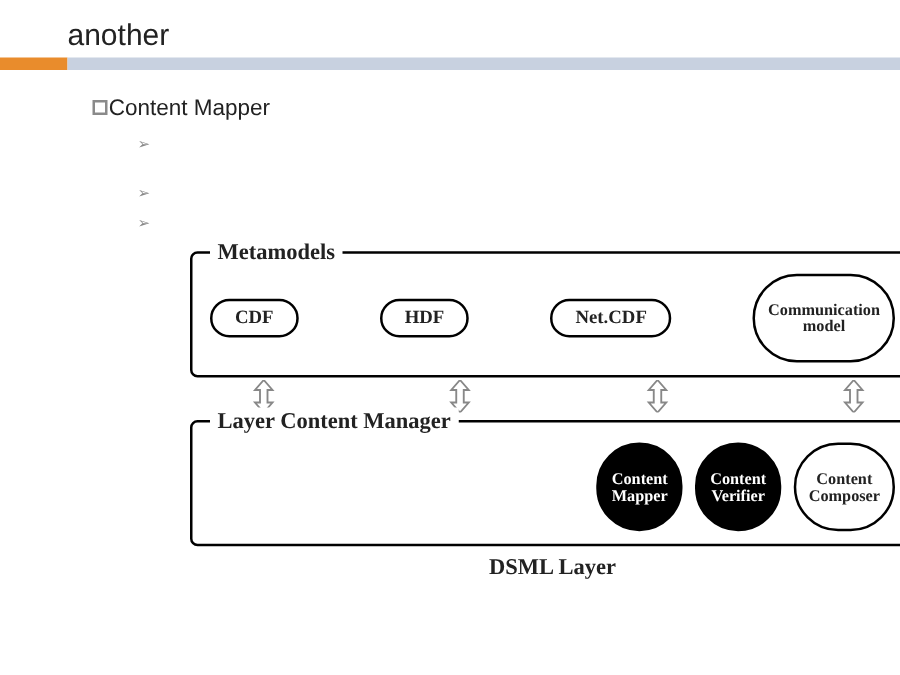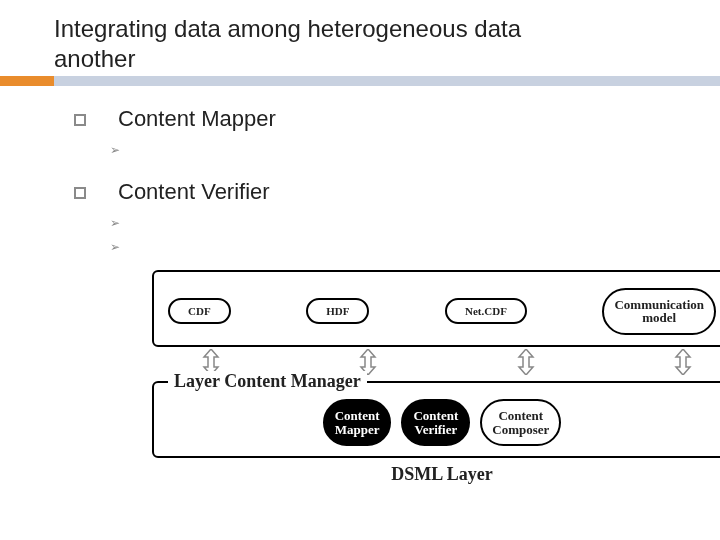--- a/index.html
+++ b/index.html
@@ -24,22 +24,22 @@
     margin-top: 2px;
   }
   .title-underline .orange { width: 54px; background: #e98c2c; }
   .title-underline .grey { flex: 1; background: #c8d1e0; }
   .content {
     padding: 20px 30px 0 74px;
   }
   .h1-item {
     display: flex;
     align-items: baseline;
-    gap: 32px;
-    font-size: 22px;
+    gap: 1px;
+    font-size: 18px;
     margin-bottom: 8px;
   }
   .square-bullet {
     width: 12px; height: 12px;
     border: 2px solid #8a8a8a;
     display: inline-block;
     flex-shrink: 0;
     margin-top: 4px;
   }
   .sub {
@@ -86,26 +86,26 @@
     justify-content: space-between;
     align-items: center;
     gap: 10px;
   }
   .pill {
     border: 2px solid #000;
     border-radius: 999px;
     padding: 5px 18px;
     font-family: "Times New Roman", serif;
     font-weight: bold;
-    font-size: 11px;
+    font-size: 15px;
     text-align: center;
     background: #fff;
     white-space: nowrap;
   }
-  .pill.multi { line-height: 1.05; padding: 8px 10px; font-size: 13px; font-family: Liberation Serif, serif; }
+  .pill.multi { line-height: 1.05; padding: 20px 10px; font-size: 13px; font-family: Liberation Serif, serif; }
   .pill.dark {
     background: #000;
     color: #fff;
   }
   .arrows-row {
     display: flex;
     justify-content: space-between;
     padding: 0 40px 0 50px;
     margin: 2px 0 6px 0;
   }
@@ -119,52 +119,48 @@
     font-family: "Times New Roman", serif;
     font-weight: bold;
     font-size: 18px;
     margin-top: 6px;
   }
 </style>
 </head>
 <body>
 
 <div class="title-block">
-  <div>Integrating data among heterogeneous data</div>
   <div>another</div>
 </div>
 <div class="title-underline">
   <div class="orange"></div>
     <div class="grey"></div>
 </div>
 
 <div class="content">
   <div class="h1-item">
     <span class="square-bullet"></span>
     <span>Content Mapper</span>
   </div>
   <div class="sub">
     <span class="chev">➢</span>
   </div>
 
   <div class="gap"></div>
 
-  <div class="h1-item">
-    <span class="square-bullet"></span>
-    <span>Content Verifier</span>
-  </div>
   <div class="sub">
     <span class="chev">➢</span>
   </div>
   <div class="sub">
     <span class="chev">➢</span>
   </div>
 
   <div class="diagram">
     <div class="box">
+      <div class="box-label">Metamodels</div>
       <div class="row">
         <div class="pill">CDF</div>
         <div class="pill">HDF</div>
         <div class="pill">Net.CDF</div>
         <div class="pill multi">Communication<br>model</div>
       </div>
     </div>
 
     <div class="arrows-row">
       <div class="dbl-arrow"><svg viewBox="0 0 18 26">
@@ -176,21 +172,21 @@
       <div class="dbl-arrow"><svg viewBox="0 0 18 26">
             <polygon points="9,0 16,8 12,8 12,18 16,18 9,26 2,18 6,18 6,8 2,8" fill="none" stroke="#888" stroke-width="1.5"></polygon>
           </svg></div>
       <div class="dbl-arrow"><svg viewBox="0 0 18 26">
             <polygon points="9,0 16,8 12,8 12,18 16,18 9,26 2,18 6,18 6,8 2,8" fill="none" stroke="#888" stroke-width="1.5"></polygon>
           </svg></div>
     </div>
 
     <div class="box">
       <div class="box-label">Layer Content Manager</div>
-      <div class="row" style="justify-content:center;">
+      <div class="row" style="justify-content:flex-end;">
         <div class="pill dark multi">Content<br>Mapper</div>
         <div class="pill dark multi">Content<br>Verifier</div>
         <div class="pill multi">Content<br>Composer</div>
       </div>
     </div>
 
     <div class="dsml">DSML Layer</div>
   </div>
 </div>
 

